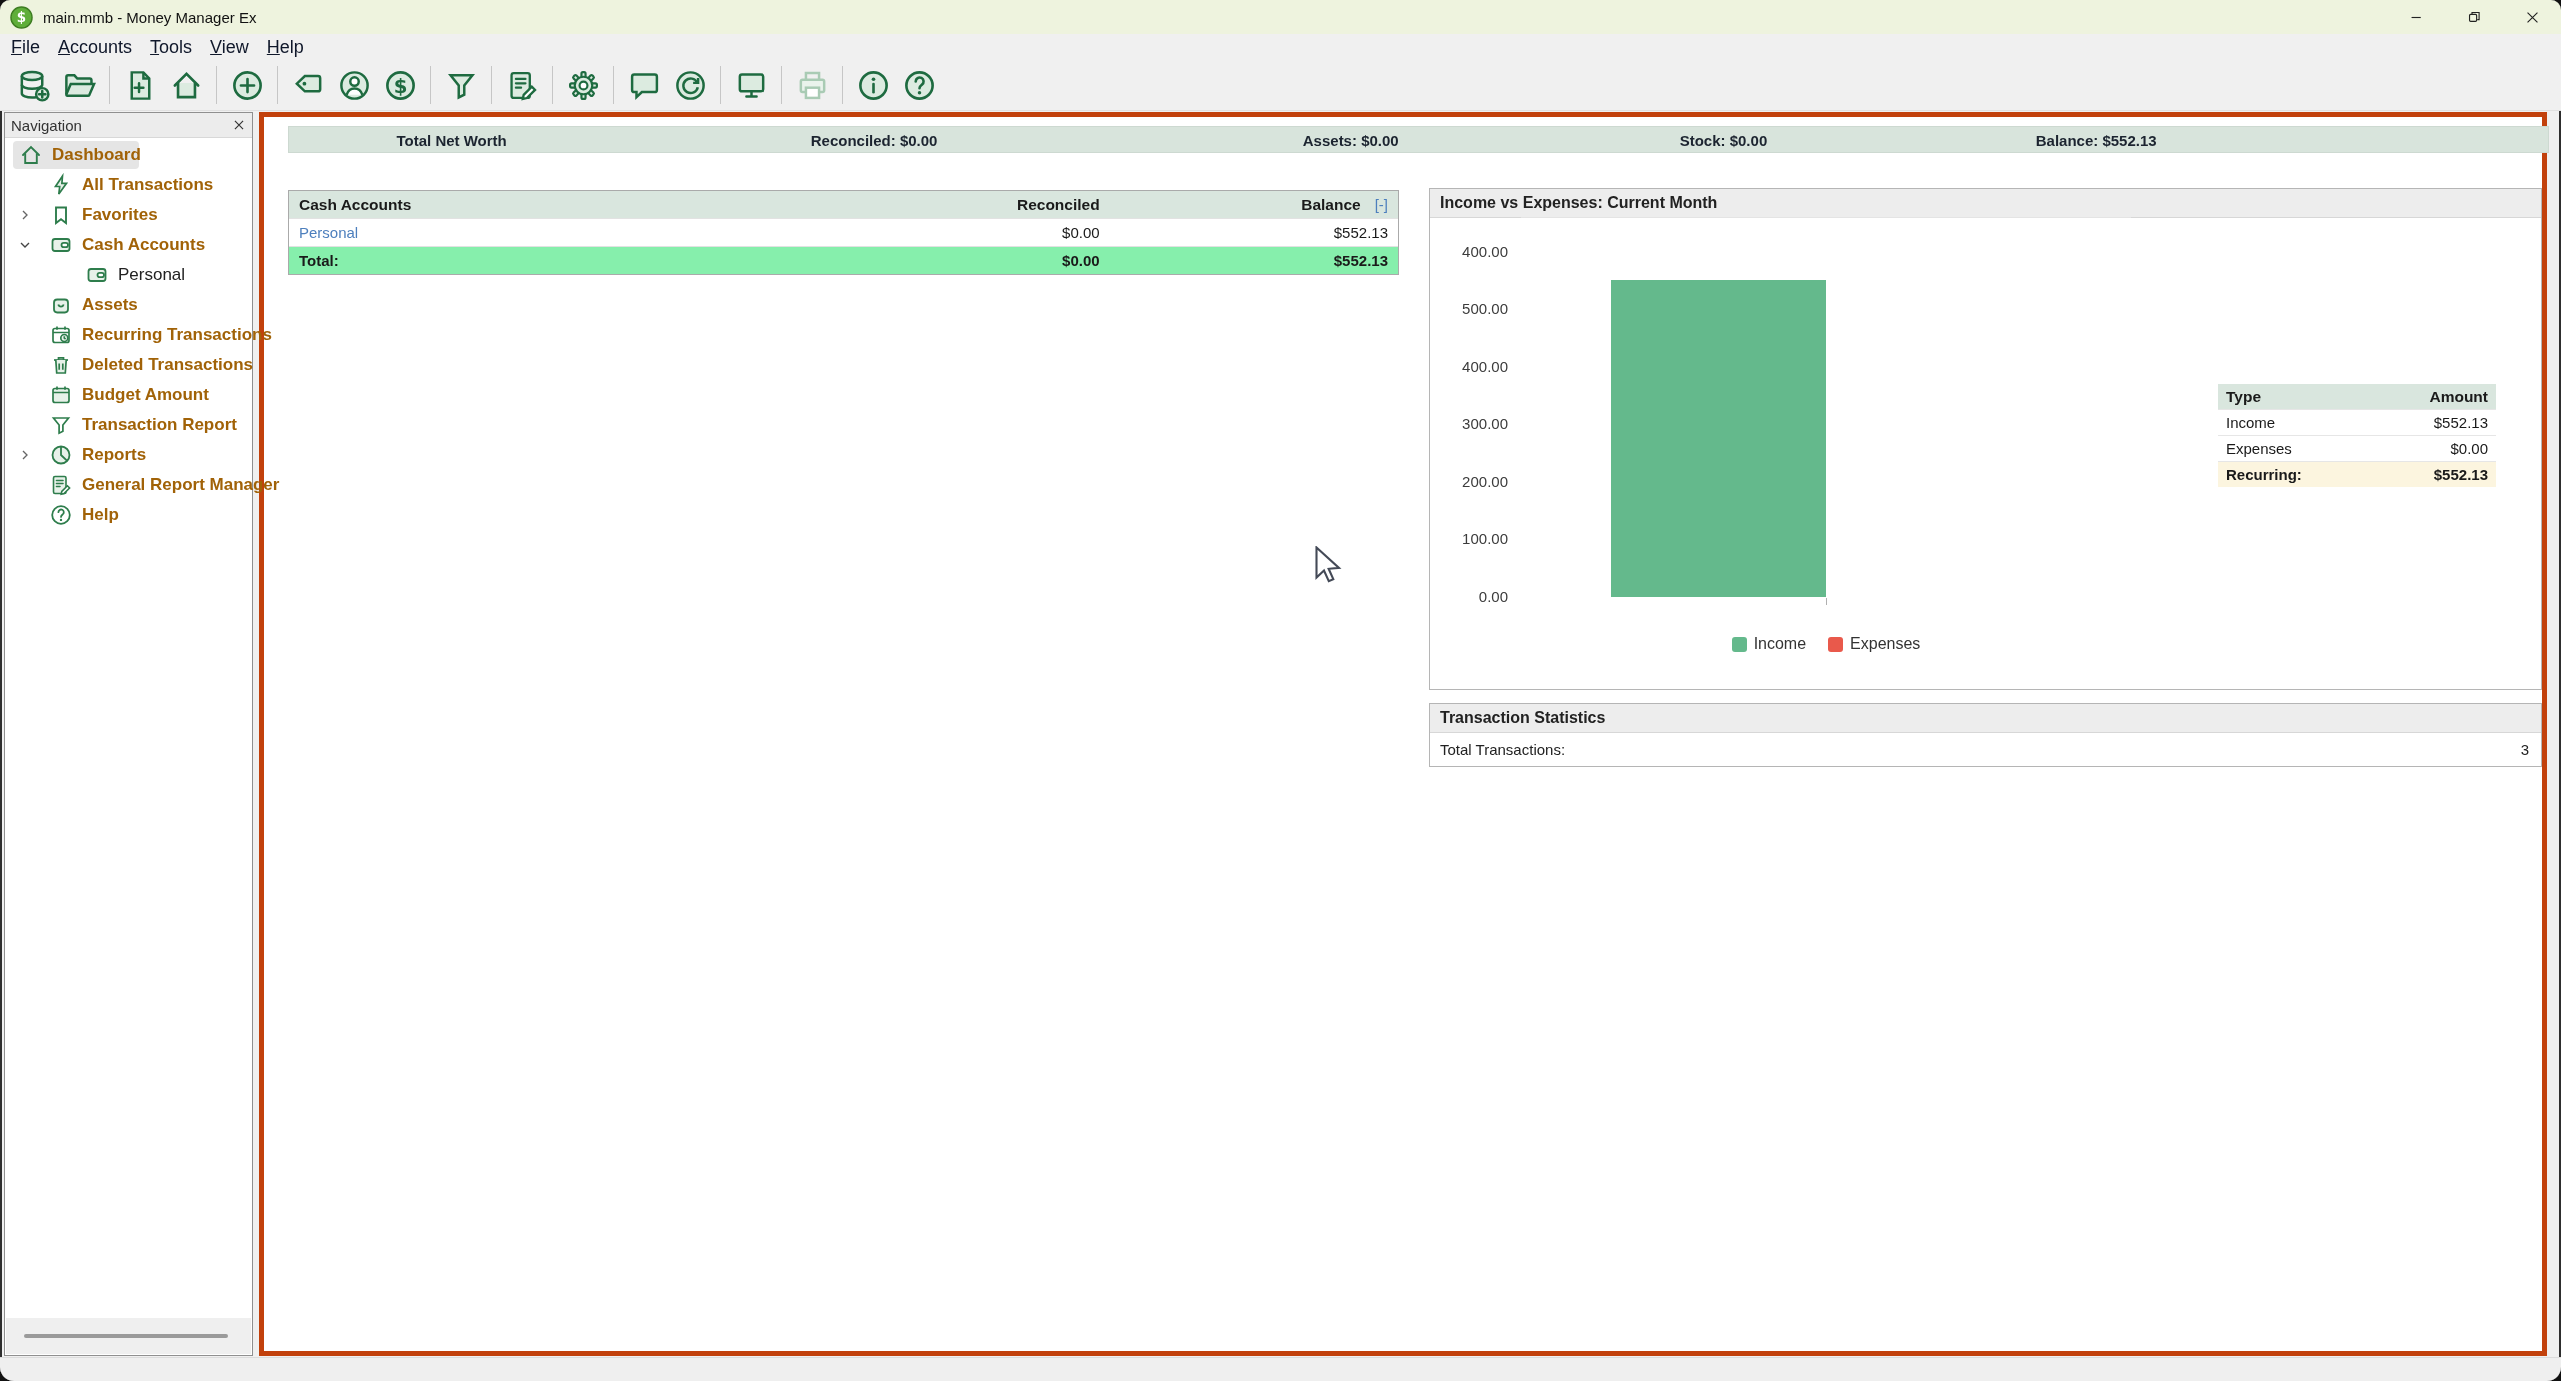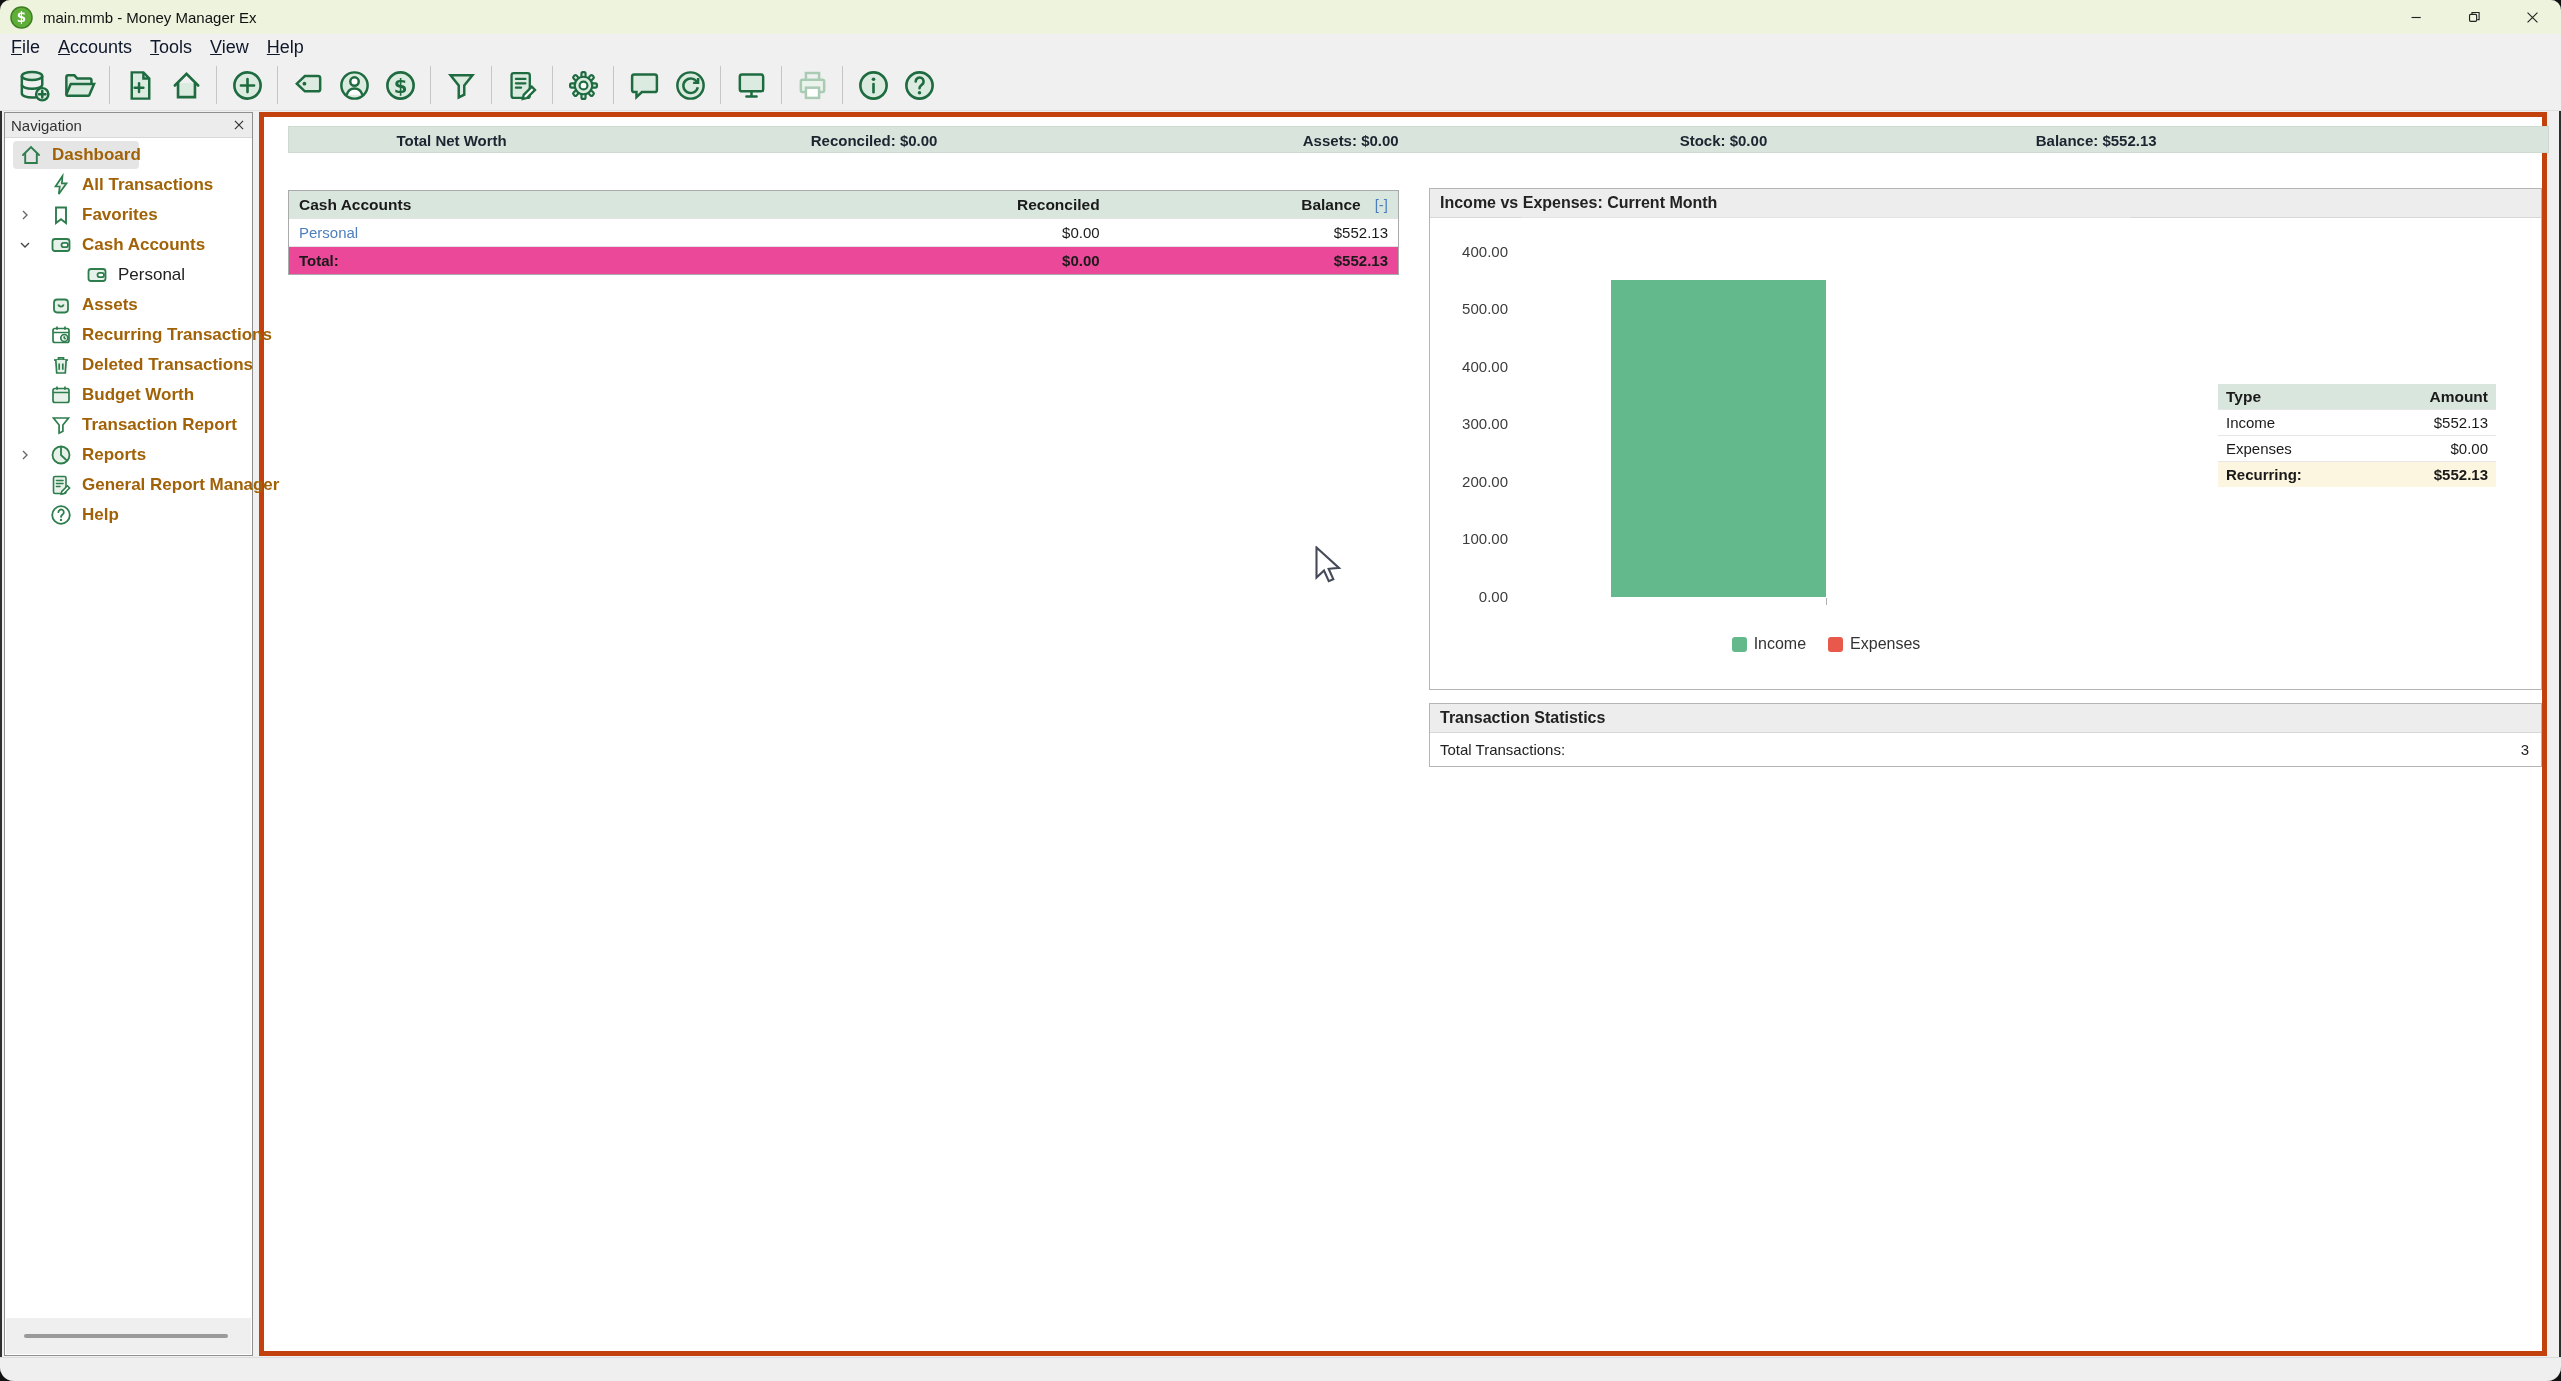--- a/index.html
+++ b/index.html
@@ -53,21 +53,21 @@
   .summarybar span:nth-child(5){left:80%;}
   
   .cashpanel{position:absolute;left:24px;top:73px;width:1111px;background:#fff;border:1px solid #aaa;box-sizing:border-box;}
   .cashpanel table{width:100%;border-collapse:collapse;font-size:15px;}
   .cashpanel th,.cashpanel td{padding:4px 10px;height:19px;}
   .cashpanel thead tr{background:#d9e6de;}
   .cashpanel th{text-align:left;font-size:15.5px;}
   .cashpanel th.num,.cashpanel td.num{text-align:right;}
   .cashpanel tbody tr{border-top:1px solid #e2e2e2;}
   .acct-link{color:#4d7fbd;}
-  .total-row{background:#ec4899;font-weight:bold;border-radius:8px;}
+  .total-row{background:#86efac;font-weight:bold;border-radius:8px;}
   .collapse-link{color:#4d7fbd;font-weight:normal;margin-left:14px;font-size:15px;}
   .w-name{width:52%;} .w-rec{width:22%;} .w-bal{width:26%;}
   
   .ivepanel{position:absolute;left:1165px;top:71px;width:1113px;height:502px;background:#fff;border:1px solid #b5b5b5;box-sizing:border-box;}
   .widget-header{height:28px;background:#ededed;border-bottom:1px solid #d7d7d7;display:flex;align-items:center;padding:0 10px;font-size:16px;font-weight:bold;color:#222;}
   .ive-body{position:absolute;left:0;top:28px;right:0;bottom:0;}
   .ytick{position:absolute;width:78px;text-align:right;font-size:15px;color:#3c3c3c;height:20px;line-height:20px;}
   .ytick:nth-of-type(1){top:25px;} .ytick:nth-of-type(2){top:82px;} .ytick:nth-of-type(3){top:140px;}
   .ytick:nth-of-type(4){top:197px;} .ytick:nth-of-type(5){top:255px;} .ytick:nth-of-type(6){top:312px;}
   .ytick:nth-of-type(7){top:370px;}
@@ -374,21 +374,21 @@
         <span class="nav-label">Deleted Transactions</span>
       </div>
 
       <div class="nav-row lvl1">
         <span class="nav-icon">
           <svg viewBox="0 0 24 24" stroke="#2e7d4c" stroke-width="1.7" fill="none">
             <rect x="4" y="5.5" width="16" height="14" rx="2" fill="#e7f1e9"></rect>
             <path d="M8 3.6v3.2M16 3.6v3.2M4 9.5h16"></path>
           </svg>
         </span>
-        <span class="nav-label">Budget Worth</span>
+        <span class="nav-label">Budget Amount</span>
       </div>
 
       <div class="nav-row lvl1">
         <span class="nav-icon">
           <svg viewBox="0 0 24 24" stroke="#2e7d4c" stroke-width="1.7" fill="#fff">
             <path d="M4.5 5h15l-5.6 7v6.3l-3.8 1.9V12z"></path>
           </svg>
         </span>
         <span class="nav-label">Transaction Report</span>
       </div>

